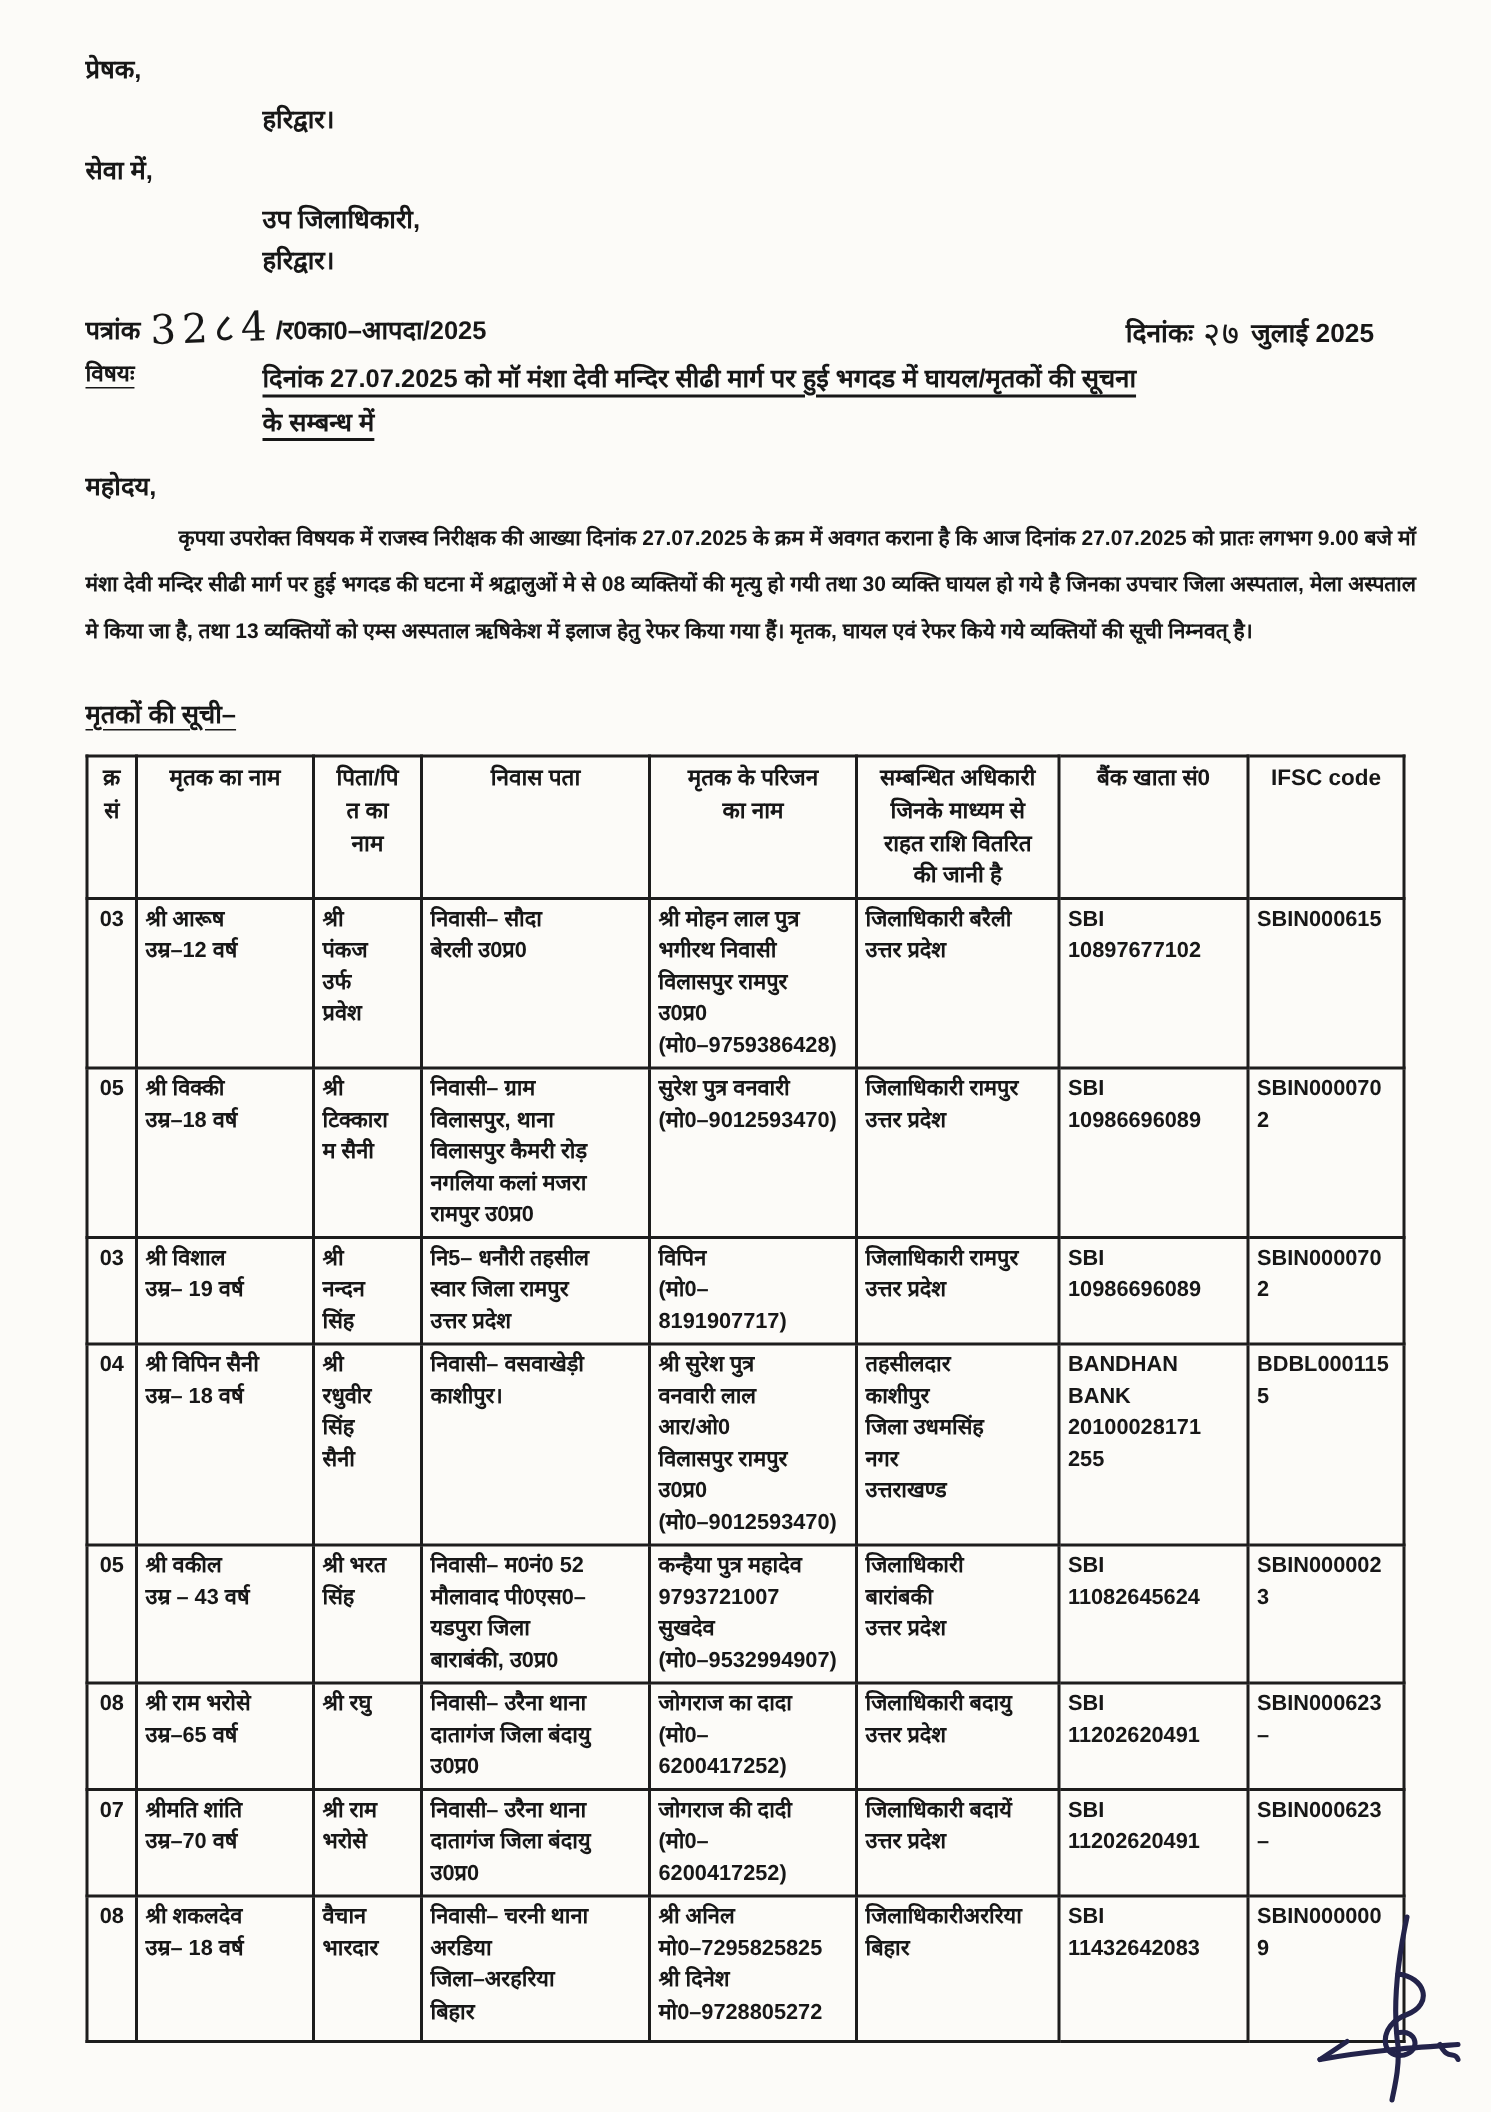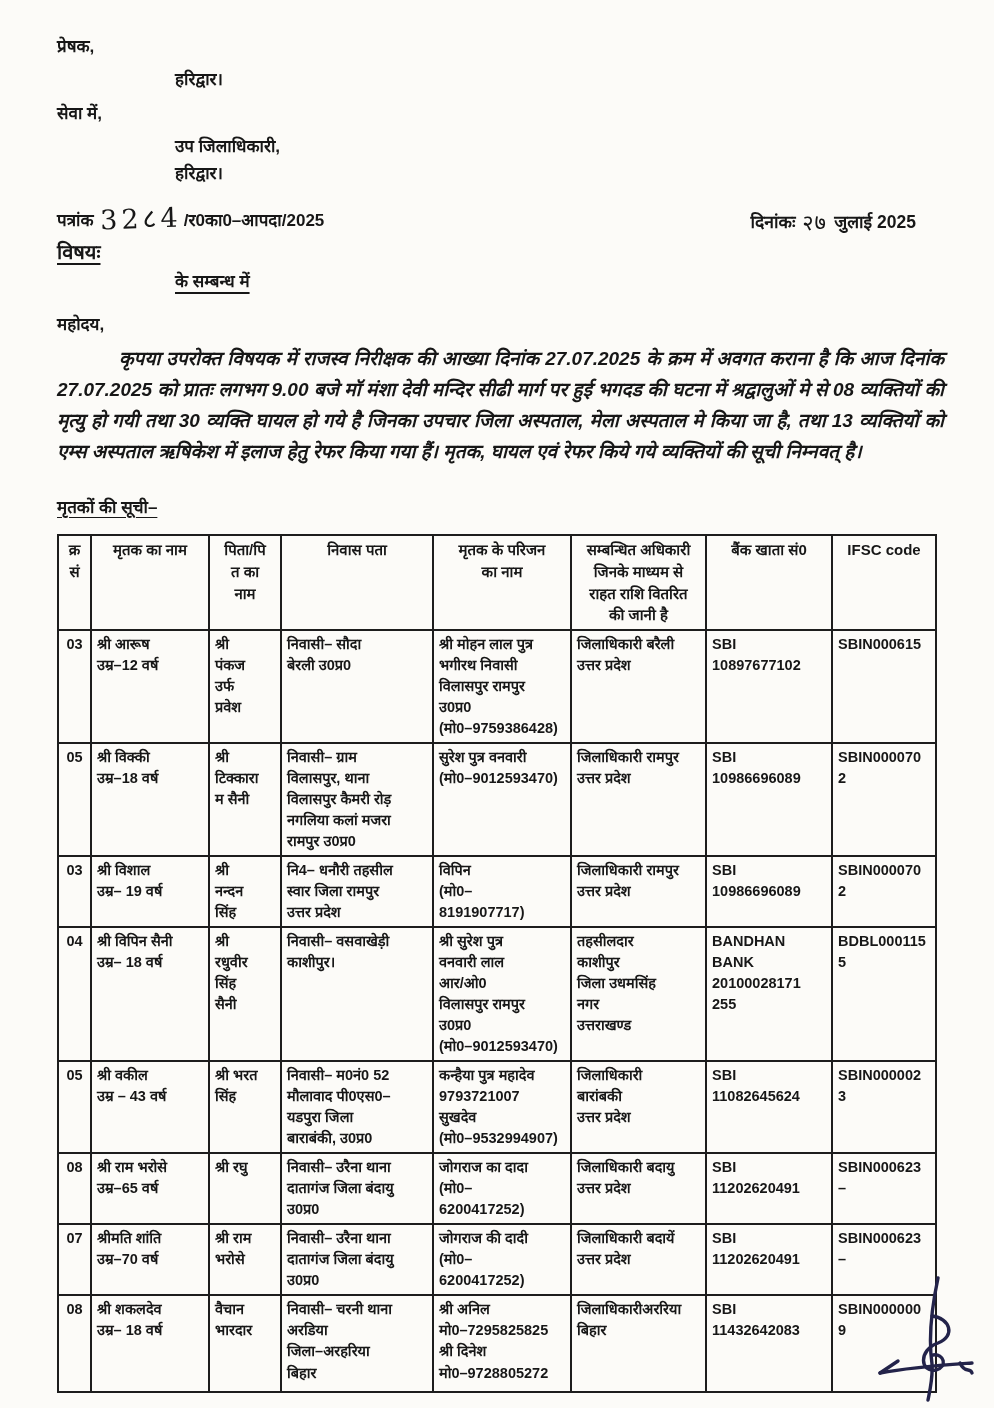--- a/index.html
+++ b/index.html
@@ -31,41 +31,40 @@
     font-weight:400;
     font-size:27px;
     letter-spacing:4px;
     transform:rotate(-2deg) translateY(2px);
     margin:0 2px;
   }
   .handwritten.small{font-size:22px;letter-spacing:1px;}
   .subject-row{display:flex;margin-top:4px;}
   .subject-label{
     flex:0 0 118px;
-    font-size:20px;
+    font-size:15px;
     text-decoration:underline;
     text-underline-offset:4px;
   }
   .subject-text{
     flex:1;
     font-size:17px;line-height:29px;
   }
   .subject-text span{
     text-decoration:underline;
     text-underline-offset:5px;
     text-decoration-thickness:1.5px;
   }
   .salutation{margin-top:16px;font-size:17px;}
   .body-par{
     margin:8px 0 0 0;
-    font-size:19px;
+    font-size:14px;
     line-height:31px;
     text-align:justify;
     text-indent:62px;
-    font-style:italic;
   }
   .list-heading{
     display:inline-block;
     margin-top:28px;
     font-size:17px;
     text-decoration:underline;
     text-underline-offset:4px;
   }
   table.deceased{
     margin-top:16px;
@@ -116,21 +115,21 @@
     <div class="ref-right">
       <span>दिनांकः</span>
       <span class="handwritten small">२७</span>
       <span>जुलाई 2025</span>
     </div>
   </div>
 
   <div class="subject-row">
     <div class="subject-label">विषयः</div>
     <div class="subject-text">
-      <br>
+      <span>दिनांक 27.07.2025 को मॉ मंशा देवी मन्दिर सीढी मार्ग पर हुई भगदड में घायल/मृतकों की सूचना</span><br>
       <span>के सम्बन्ध में</span>
     </div>
   </div>
 
   <div class="salutation">महोदय,</div>
 
   <p class="body-par">कृपया उपरोक्त विषयक में राजस्व निरीक्षक की आख्या दिनांक 27.07.2025 के क्रम में अवगत कराना है कि आज दिनांक 27.07.2025 को प्रातः लगभग 9.00 बजे मॉ मंशा देवी मन्दिर सीढी मार्ग पर हुई भगदड की घटना में श्रद्वालुओं मे से 08 व्यक्तियों की मृत्यु हो गयी तथा 30 व्यक्ति घायल हो गये है जिनका उपचार जिला अस्पताल, मेला अस्पताल मे किया जा है, तथा 13 व्यक्तियों को एम्स अस्पताल ऋषिकेश में इलाज हेतु रेफर किया गया हैं। मृतक, घायल एवं रेफर किये गये व्यक्तियों की सूची निम्नवत् है।</p>
 
   <div class="list-heading">मृतकों की सूची–</div>
 
@@ -207,21 +206,21 @@
           <td class="col-ifsc">SBIN000070
 2</td>
         </tr>
         <tr style="height: 68px;">
           <td class="col-sn">03</td>
           <td class="col-name">श्री विशाल
 उम्र– 19 वर्ष</td>
           <td class="col-father">श्री
 नन्दन
 सिंह</td>
-          <td class="col-address">नि4– धनौरी तहसील
+          <td class="col-address">नि5– धनौरी तहसील
 स्वार जिला रामपुर
 उत्तर प्रदेश</td>
           <td class="col-kin">विपिन
 (मो0–
 8191907717)</td>
           <td class="col-officer">जिलाधिकारी रामपुर
 उत्तर प्रदेश</td>
           <td class="col-bank">SBI
 10986696089</td>
           <td class="col-ifsc">SBIN000070

